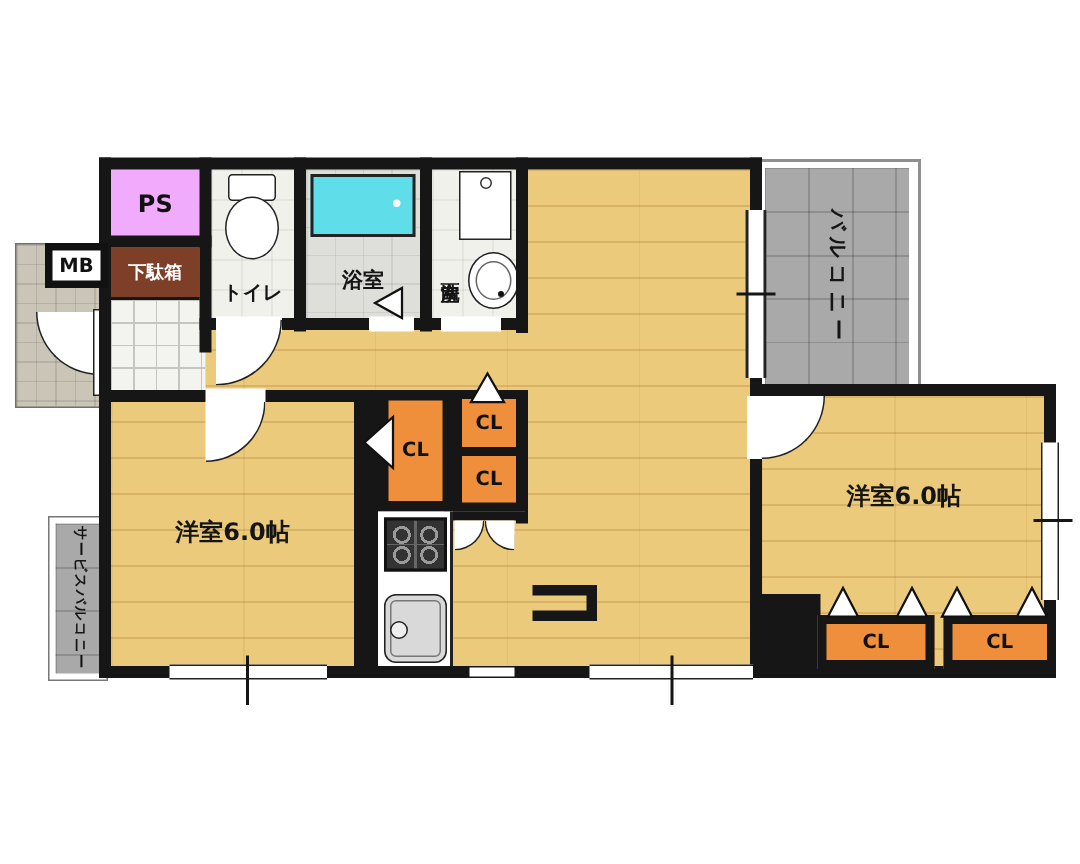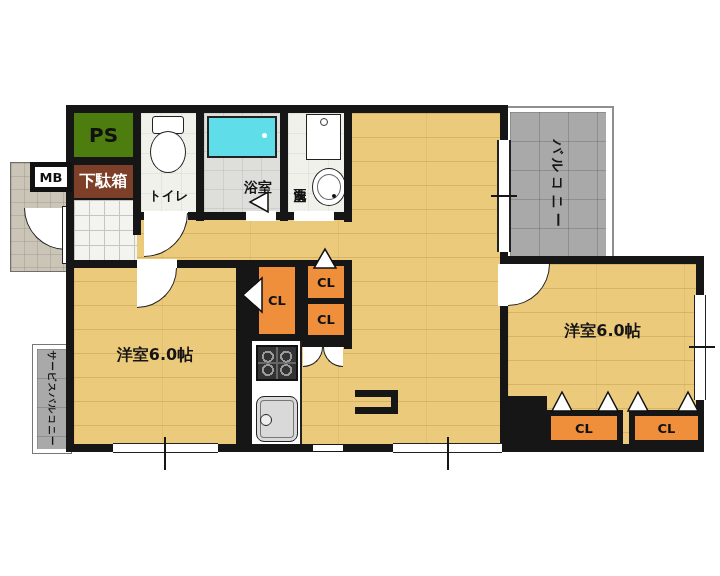--- a/index.html
+++ b/index.html
@@ -55,28 +55,28 @@
   <div class="lbl" style="left:508px;top:177px;width:100px;font-size:14px;letter-spacing:4px;transform:rotate(90deg);">バルコニー</div>
 
   <div style="left:32px;top:344px;width:40px;height:110px;border:1.5px solid #777;background:#fff;"></div>
   <div class="tiles-gray" style="left:37px;top:349px;width:30px;height:100px;"></div>
   <div class="lbl" style="left:-14px;top:393px;width:132px;font-size:9.5px;letter-spacing:1px;transform:rotate(90deg);">サービスバルコニー</div>
 
   <div class="wood" style="left:74px;top:113px;width:426px;height:331px;"></div>
 
   <div class="wood" style="left:508px;top:264px;width:188px;height:180px;"></div>
 
-  <div class="box" style="left:74px;top:113px;width:59px;height:44px;background:#4d7c0f;font-size:20px;">
+  <div class="box" style="left:74px;top:113px;width:59px;height:44px;background:#f0abfc;font-size:16px;">
     <span>PS</span>
   </div>
   <div class="floor-lt" style="left:141px;top:113px;width:55px;height:99px;"></div>
   <div class="tiles-bath" style="left:204px;top:113px;width:76px;height:99px;"></div>
   <div class="floor-lt" style="left:288px;top:113px;width:56px;height:101px;"></div>
   <div class="tiles-ent" style="left:74px;top:200px;width:63px;height:60px;"></div>
-  <div class="box" style="left:74px;top:165px;width:59px;height:35px;background:#7e3f28;border-bottom:2px solid #161616;color:#fff;font-size:16px;">
+  <div class="box" style="left:74px;top:165px;width:59px;height:35px;background:#7e3f28;border-bottom:2px solid #161616;color:#fff;font-size:12px;">
     <span>下駄箱</span>
   </div>
 
   <div style="left:152px;top:116px;width:32px;height:18px;background:#fff;border:1.5px solid #222;border-radius:3px;"></div>
   <div style="left:150px;top:131px;width:36px;height:42px;background:#fff;border:1.5px solid #222;border-radius:50%;"></div>
 
   <div style="left:207px;top:116px;width:70px;height:42px;background:#5fdde9;border:2px solid #222;"></div>
   <div style="left:262px;top:133px;width:5px;height:5px;background:#fff;border-radius:50%;"></div>
 
   <div style="left:306px;top:114px;width:35px;height:46px;background:#fff;border:1.5px solid #222;"></div>
@@ -177,20 +177,20 @@
                 radial-gradient(circle at 74% 72%, rgba(0,0,0,0) 0 4px, #9a9a9a 4px 6px, rgba(0,0,0,0) 6px),
                 linear-gradient(90deg, rgba(0,0,0,0) 48%, #666 48% 52%, rgba(0,0,0,0) 52%),
                 linear-gradient(180deg, rgba(0,0,0,0) 48%, #666 48% 52%, rgba(0,0,0,0) 52%);"></div>
   <div style="left:256px;top:396px;width:42px;height:46px;background:#d9d9d9;border:1.5px solid #222;border-radius:8px;
               box-shadow:inset 0 0 0 3px #d9d9d9, inset 0 0 0 4px #777;"></div>
   <div style="left:260px;top:414px;width:12px;height:12px;background:#eee;border:1.5px solid #222;border-radius:50%;"></div>
 
   <div class="lbl" style="left:85px;top:346px;width:140px;font-size:16px;">洋室6.0帖</div>
   <div class="lbl" style="left:530px;top:322px;width:145px;font-size:16px;">洋室6.0帖</div>
   <div class="lbl" style="left:141px;top:189px;width:55px;font-size:13px;">トイレ</div>
-  <div class="lbl" style="left:204px;top:179px;width:76px;font-size:14px;margin-left:16px;">浴室</div>
+  <div class="lbl" style="left:204px;top:179px;width:76px;font-size:14px;">浴室</div>
   <div class="lbl vtext" style="left:289px;top:139px;width:18px;height:80px;font-size:12.5px;">洗面室</div>
 
   <div class="box" style="left:30px;top:162px;width:42px;height:30px;background:#fff;border:5px solid #111;font-size:13px;">
     <span>MB</span>
   </div>
 
 </div>
 
 </body></html>

